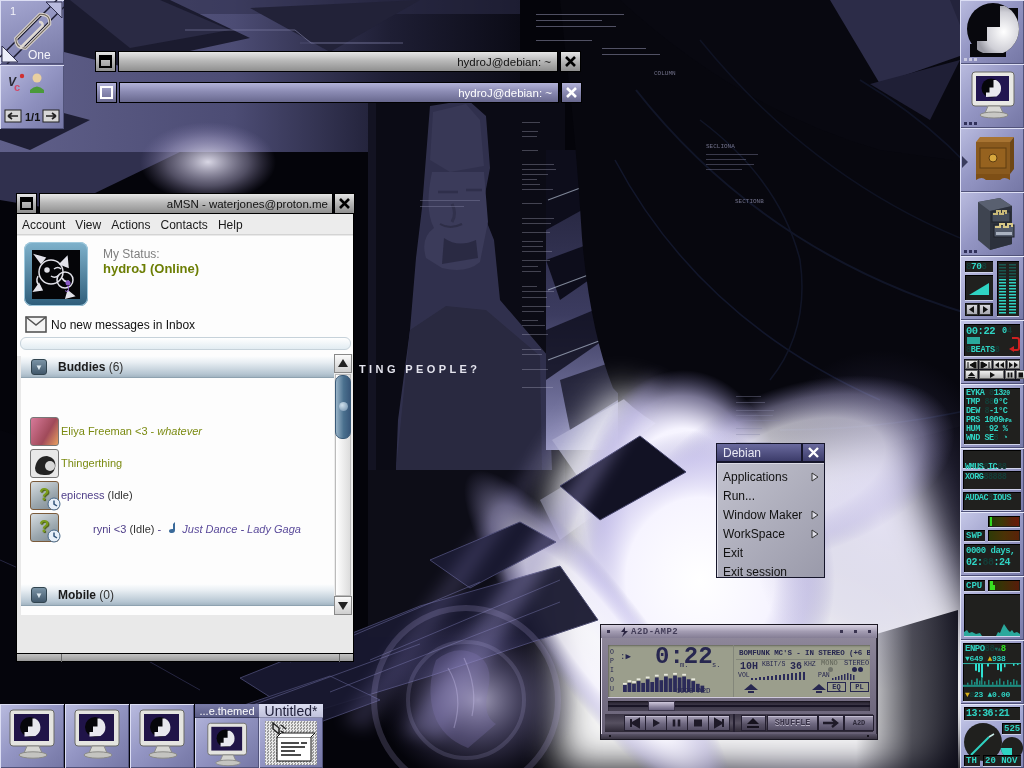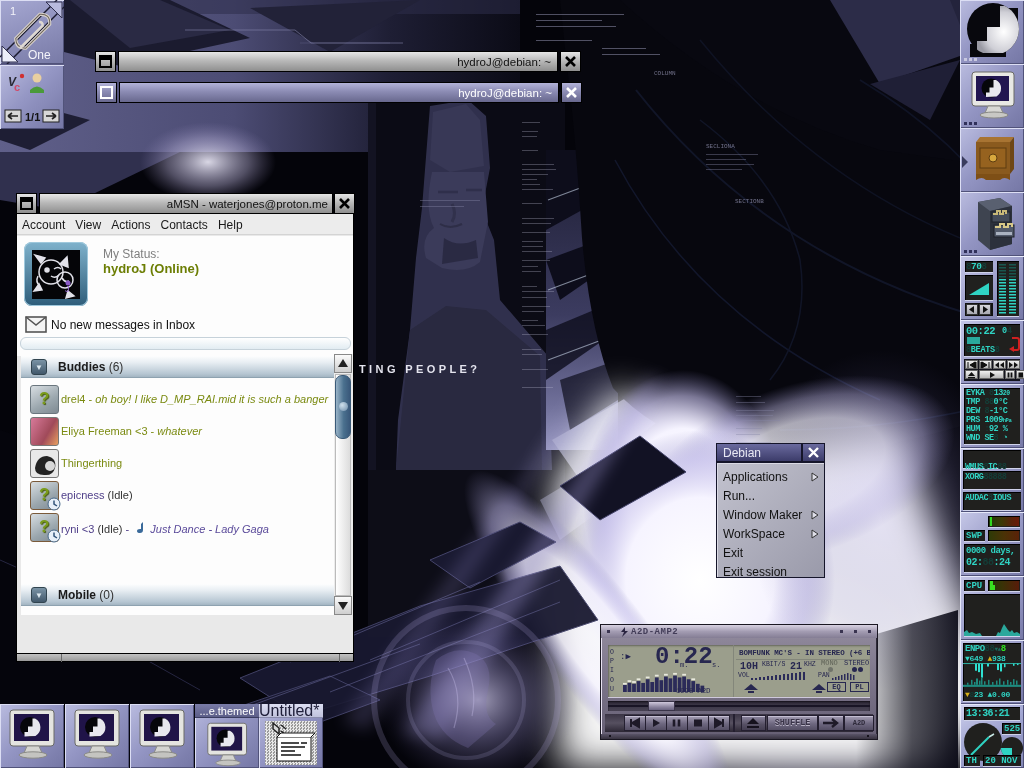--- a/index.html
+++ b/index.html
@@ -386,24 +386,20 @@
    <div class="abs" style="left:3px;top:101px;width:331px;height:13px;border-radius:6px;
      background:linear-gradient(#ffffff,#e2ecf2);border:1px solid #c6d2da;"></div>
   </div>
 
   <div class="hdr" style="top:142px;">
    <div class="hbtn">▼</div>
    <div class="htxt">Buddies <span class="hnum">(6)</span></div>
   </div>
 
   <div class="abs" style="left:4px;top:164px;width:313px;height:206px;background:#fdfdfd;">
-   <div class="brow" style="top:6px;">
-    <div class="bava qava"></div>
-    <div class="bname" style="color:#7a8a10;">drel4 - <i>oh boy! I like D_MP_RAI.mid it is such a banger</i></div>
-   </div>
    <div class="brow" style="top:38px;">
     <div class="bava" style="background:linear-gradient(120deg,#d87a9a,#a04a5a 60%,#e8a060);border:1px solid #777;"></div>
     <div class="bname" style="color:#7a8a10;">Eliya Freeman &lt;3 - <i>whatever</i></div>
    </div>
    <div class="brow" style="top:70px;">
     <div class="bava" style="background:#e8e8e8;border:1px solid #777;">
      <svg width="29" height="29">
                 <path d="M4 18 q2 -12 12 -12 q10 2 8 12 q-2 8 -11 7 q-9 0 -9 -7" fill="#222"></path>
                 <circle cx="19" cy="16" r="5" fill="#d8d8d8"></circle>
               </svg>
@@ -417,21 +413,21 @@
               <path d="M7 3.5 V7 L10 9" stroke="#33557a" stroke-width="1.5" fill="none"></path>
             </svg>
     <div class="bname" style="color:#50408a;">epicness <span style="color:#333;">(Idle)</span></div>
    </div>
    <div class="brow" style="top:134px;">
     <div class="bava qava" style="border:1px solid #7a5a3a;"></div>
     <svg class="abs" style="left:26px;top:17px;" width="14" height="14">
               <circle cx="7" cy="7" r="6" fill="#e8f0f8" stroke="#4a6a8a"></circle>
               <path d="M7 3.5 V7 L10 9" stroke="#33557a" stroke-width="1.5" fill="none"></path>
             </svg>
-    <div class="bname" style="color:#50408a;">ryni &lt;3 <span style="color:#333;">(Idle)</span> - 
+    <div class="bname" style="color:#50408a;margin-left:32px;">ryni &lt;3 <span style="color:#333;">(Idle)</span> - 
      <svg width="15" height="15" style="vertical-align:-3px;">
                 <path d="M11 1 L11 9 q0 3 -3 3 q-3 0 -3 -2 q0 -2 3 -2 l1 0 L9 3 Z" fill="#3a6a9a"></path>
               </svg>
      <i style="color:#5a4a9a;"> Just Dance - Lady Gaga</i></div>
    </div>
   </div>
 
   <div class="hdr" style="top:370px;">
    <div class="hbtn">▼</div>
    <div class="htxt">Mobile <span class="hnum">(0)</span></div>
@@ -548,21 +544,21 @@
             <rect x="90" y="7" width="5" height="2"></rect>
    </g>
   </svg>
   <div class="abs" style="left:68px;top:42px;font-size:7.5px;letter-spacing:-.2px;">1998 A2D</div>
   <div class="abs" style="left:125px;top:0;width:1px;height:52px;background:#83867a;"></div>
 
   <div class="abs" style="left:131px;top:4px;font-size:7.5px;font-weight:bold;white-space:nowrap;letter-spacing:-.1px;">BOMFUNK MC'S - IN STEREO (+6 B</div>
   <div class="abs" style="left:128px;top:14px;width:134px;height:1px;background:#83867a;"></div>
   <div class="abs" style="left:132px;top:16px;font-size:10px;font-weight:bold;">10H</div>
   <div class="abs" style="left:154px;top:16px;font-size:6.5px;">KBIT/S</div>
-  <div class="abs" style="left:182px;top:16px;font-size:10px;font-weight:bold;">21</div>
+  <div class="abs" style="left:182px;top:16px;font-size:10px;font-weight:bold;">36</div>
   <div class="abs" style="left:196px;top:16px;font-size:6.5px;">KHZ</div>
   <div class="abs" style="left:130px;top:27px;font-size:6.5px;">VOL</div>
   <svg class="abs" style="left:143px;top:26px;" width="60" height="10">
    <g fill="#2b2b59">
             <rect x="0" y="7" width="2" height="2"></rect>
             <rect x="4" y="7" width="2" height="2"></rect>
             <rect x="8" y="6" width="2" height="3"></rect>
             <rect x="12" y="6" width="2" height="3"></rect>
             <rect x="16" y="5" width="2" height="4"></rect>
             <rect x="20" y="5" width="2" height="4"></rect>
@@ -981,21 +977,21 @@
     </div>
 <div class="tile" style="left:195px;top:704px;">
  <div class="abs" style="left:0;top:0;width:64px;height:14px;background:linear-gradient(#7a7ca8,#5c5e88);border-bottom:1px solid #3a3c60;color:#fff;font-size:11px;text-align:center;line-height:14px;">...e.themed</div>
  <svg class="abs" width="56" height="50" style="left:4px;top:14px;">
         <g transform="scale(0.88)">
           <use href="#monitor"></use>
         </g>
       </svg>
 </div>
 <div class="tile" style="left:259px;top:704px;">
- <div class="abs" style="left:0;top:0;width:64px;height:14px;background:linear-gradient(#dcdef2,#c0c2dc);border-bottom:1px solid #8a8cac;color:#20203a;font-size:16px;text-align:left;line-height:14px;">Untitled*</div>
+ <div class="abs" style="left:0;top:0;width:64px;height:14px;background:linear-gradient(#dcdef2,#c0c2dc);border-bottom:1px solid #8a8cac;color:#20203a;font-size:14px;text-align:center;line-height:14px;">Untitled*</div>
  <div class="abs" style="left:6px;top:17px;width:52px;height:44px;background:repeating-conic-gradient(#e8e8e8 0% 25%, #9a9a9a 0% 50%) 0 0/3px 3px;">
   <svg width="52" height="44">
    <path d="M8 2 l6 5 v6 l-6 -5 Z M16 4 l5 4 M16 10 l5 4" stroke="#222" fill="#d8d8d8" stroke-width="1.5"></path>
    <rect x="12" y="16" width="34" height="24" fill="#fff" stroke="#111"></rect>
    <path d="M12 16 l4 -4 h34 l-4 4" fill="#fff" stroke="#111"></path>
    <path d="M16 22 h18 M16 26 h24 M16 30 h14 M16 34 h20 M36 22 h6" stroke="#111" stroke-width="1.5"></path>
   </svg>
  </div>
 </div>
 <svg width="0" height="0" style="position:absolute;">

